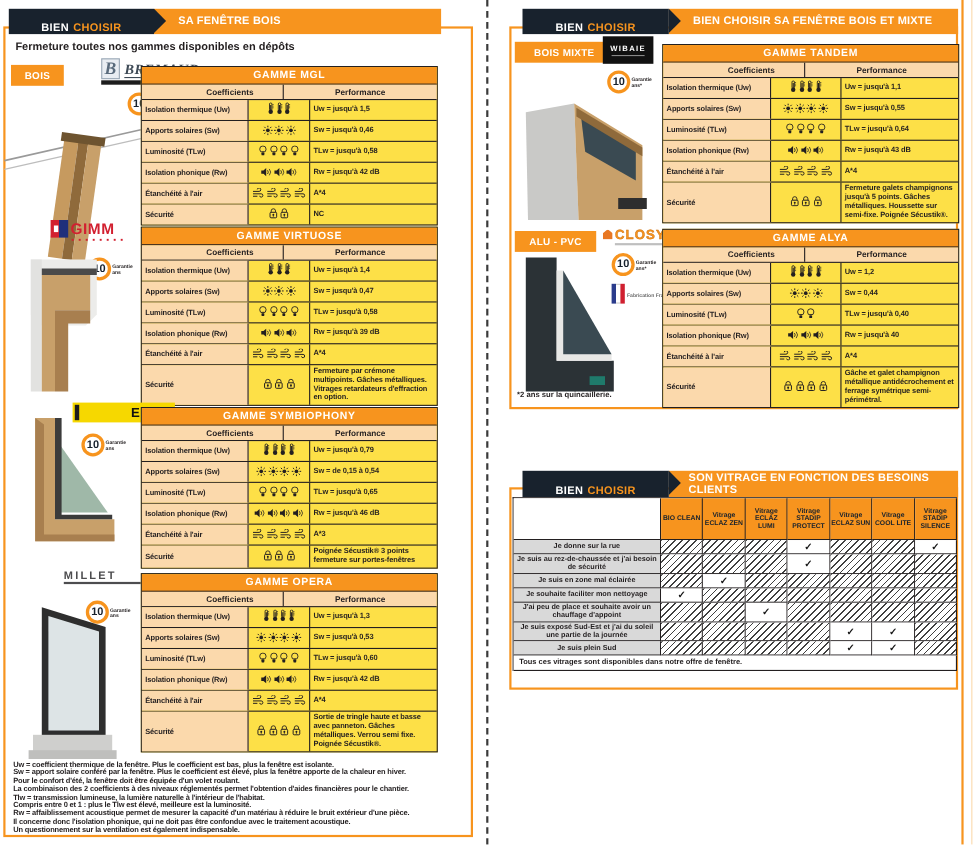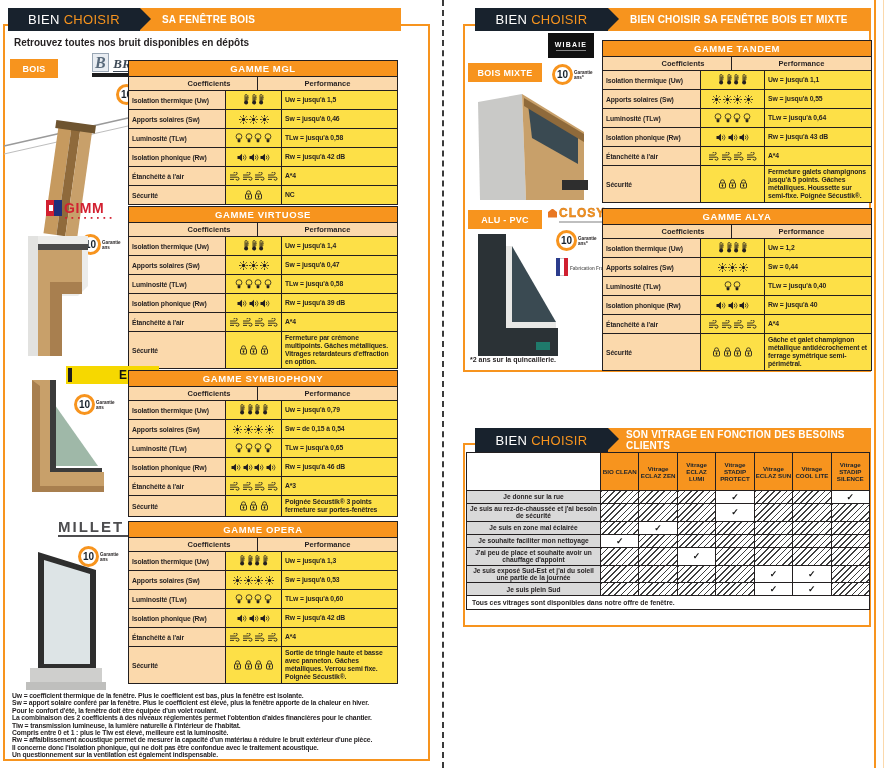--- a/index.html
+++ b/index.html
@@ -10,21 +10,21 @@
   
   .cut-line{position:absolute;left:442px;top:0;height:768px;width:0;border-left:2px dashed #3a3a3a;}
   .edge-orange{position:absolute;left:874px;top:0;width:2px;height:768px;background:#F7941E;}
   .edge-peach{position:absolute;left:883px;top:0;width:1px;height:768px;background:#FBD9AC;}
 
   
   .frame{position:absolute;border:2px solid #F7941E;background:transparent;}
 
   
   .banner{position:absolute;height:23px;display:flex;align-items:stretch;}
-  .banner .dark{background:#18222D;color:#fff;display:flex;align-items:center;justify-content:center;font-weight:normal;font-size:13px;letter-spacing:.3px;position:relative;}
+  .banner .dark{background:#18222D;color:#fff;display:flex;align-items:flex-end;justify-content:center;font-weight:bold;font-size:10px;letter-spacing:.3px;position:relative;}
   .banner .dark .accent{color:#F7941E;margin-left:4px;}
   .banner .chev{width:0;height:0;border-top:11.5px solid transparent;border-bottom:11.5px solid transparent;border-left:11px solid #18222D;position:relative;z-index:2;}
   .banner .orange{background:#F7941E;color:#fff;flex:1;display:flex;align-items:center;font-weight:bold;font-size:10px;letter-spacing:.2px;padding-left:14px;}
 
   .subtitle{position:absolute;font-weight:bold;font-size:10px;color:#231F20;}
 
   .cat-badge{position:absolute;background:#F7941E;color:#fff;font-weight:bold;font-size:9px;display:flex;align-items:center;justify-content:center;height:19px;letter-spacing:.3px;}
 
   
   .g10{position:absolute;display:flex;align-items:center;}
@@ -67,21 +67,21 @@
   .logo-bremaud .bar{height:4px;background:#1d1d1d;margin-top:1px;width:92px;}
   .logo-gimm{display:flex;flex-direction:column;}
   .logo-gimm .top{display:flex;align-items:center;}
   .logo-gimm .flag{width:16px;height:16px;background:linear-gradient(90deg,#D22030 0 50%,#1F2F7B 50% 100%);margin-right:2px;position:relative;}
   .logo-gimm .flag::after{content:"";position:absolute;left:3px;top:5px;width:4px;height:6px;background:#fff;}
   .logo-gimm .word{color:#D22030;font-weight:bold;font-size:14px;letter-spacing:.5px;}
   .logo-gimm .subtxt{color:#D22030;font-size:3.6px;font-weight:bold;letter-spacing:1.6px;margin-left:19px;}
   .logo-elva{background:#F6D800;display:flex;align-items:center;padding:2px 6px 2px 2px;}
   .logo-elva .strip{width:4px;height:14px;background:#1d1d1d;margin-right:3px;}
   .logo-elva .word{font-weight:bold;font-size:12px;color:#111;letter-spacing:1px;}
-  .logo-millet .word{color:#4D4D4F;font-weight:bold;font-size:15px;letter-spacing:2px;}
+  .logo-millet .word{color:#4D4D4F;font-weight:bold;font-size:10px;letter-spacing:2px;}
   .logo-millet .base{height:1.5px;background:#4D4D4F;width:70px;margin-top:0;}
   .logo-wibaie{background:#111;color:#fff;width:46px;height:25px;display:flex;flex-direction:column;align-items:center;justify-content:center;}
   .logo-wibaie .word{font-size:7px;font-weight:bold;letter-spacing:1.2px;}
   .logo-wibaie .ln{width:30px;height:1px;background:#888;margin-top:2px;}
   .logo-closy{display:flex;flex-direction:column;}
   .logo-closy .top{display:flex;align-items:center;}
   .logo-closy .house{width:9px;height:9px;background:#E87722;clip-path:polygon(50% 0,100% 40%,100% 100%,0 100%,0 40%);margin-right:2px;}
   .logo-closy .word{color:#F7941E;font-weight:bold;font-size:12px;letter-spacing:1px;-webkit-text-stroke:.4px #c96f10;}
   .logo-closy .ln{height:2px;background:#BFBFBF;width:52px;margin-top:1px;margin-left:11px;}
   .logo-flag{display:flex;align-items:flex-start;}
@@ -108,21 +108,21 @@
 
   <div class="banner" style="left:8px;top:8px;width:393px;">
     <div class="dark" style="width:132px;">
       <span>BIEN</span>
       <span class="accent">CHOISIR</span>
     </div>
     <div class="chev"></div>
     <div class="orange" style="margin-left:-11px;padding-left:22px;">SA FENÊTRE BOIS</div>
   </div>
 
-  <div class="subtitle" style="left:14px;top:37px;">Retrouvez toutes nos bruit disponibles en dépôts</div>
+  <div class="subtitle" style="left:14px;top:37px;">Fermeture toutes nos gammes disponibles en dépôts</div>
 
   <div class="cat-badge" style="left:10px;top:59px;width:48px;">BOIS</div>
 
   <div class="logo logo-bremaud" style="left:92px;top:54px;">
     <span class="b">B</span>
     <span class="rest">BREMAUD</span>
     <div class="bar"></div>
   </div>
   <div class="g10" style="left:116px;top:84px;">
     <span class="num">10</span>
@@ -967,21 +967,21 @@
 
   <div class="banner" style="left:475px;top:8px;width:396px;">
     <div class="dark" style="width:133px;">
       <span>BIEN</span>
       <span class="accent">CHOISIR</span>
     </div>
     <div class="chev"></div>
     <div class="orange" style="margin-left:-11px;padding-left:22px;">BIEN CHOISIR SA FENÊTRE BOIS ET MIXTE</div>
   </div>
 
-  <div class="cat-badge" style="left:468px;top:38px;width:74px;margin-top:25px;">BOIS MIXTE</div>
+  <div class="cat-badge" style="left:468px;top:38px;width:90px;">BOIS MIXTE</div>
 
   <div class="logo logo-wibaie" style="left:548px;top:33px;">
     <span class="word">WIBAIE</span>
     <span class="ln"></span>
   </div>
   <div class="g10" style="left:552px;top:64px;">
     <span class="num">10</span>
     <span class="txt"><span>Garantie</span><br><span>ans*</span></span>
   </div>
   <svg class="art" style="left:466px;top:92px;" width="132" height="112" viewBox="0 0 132 112">

